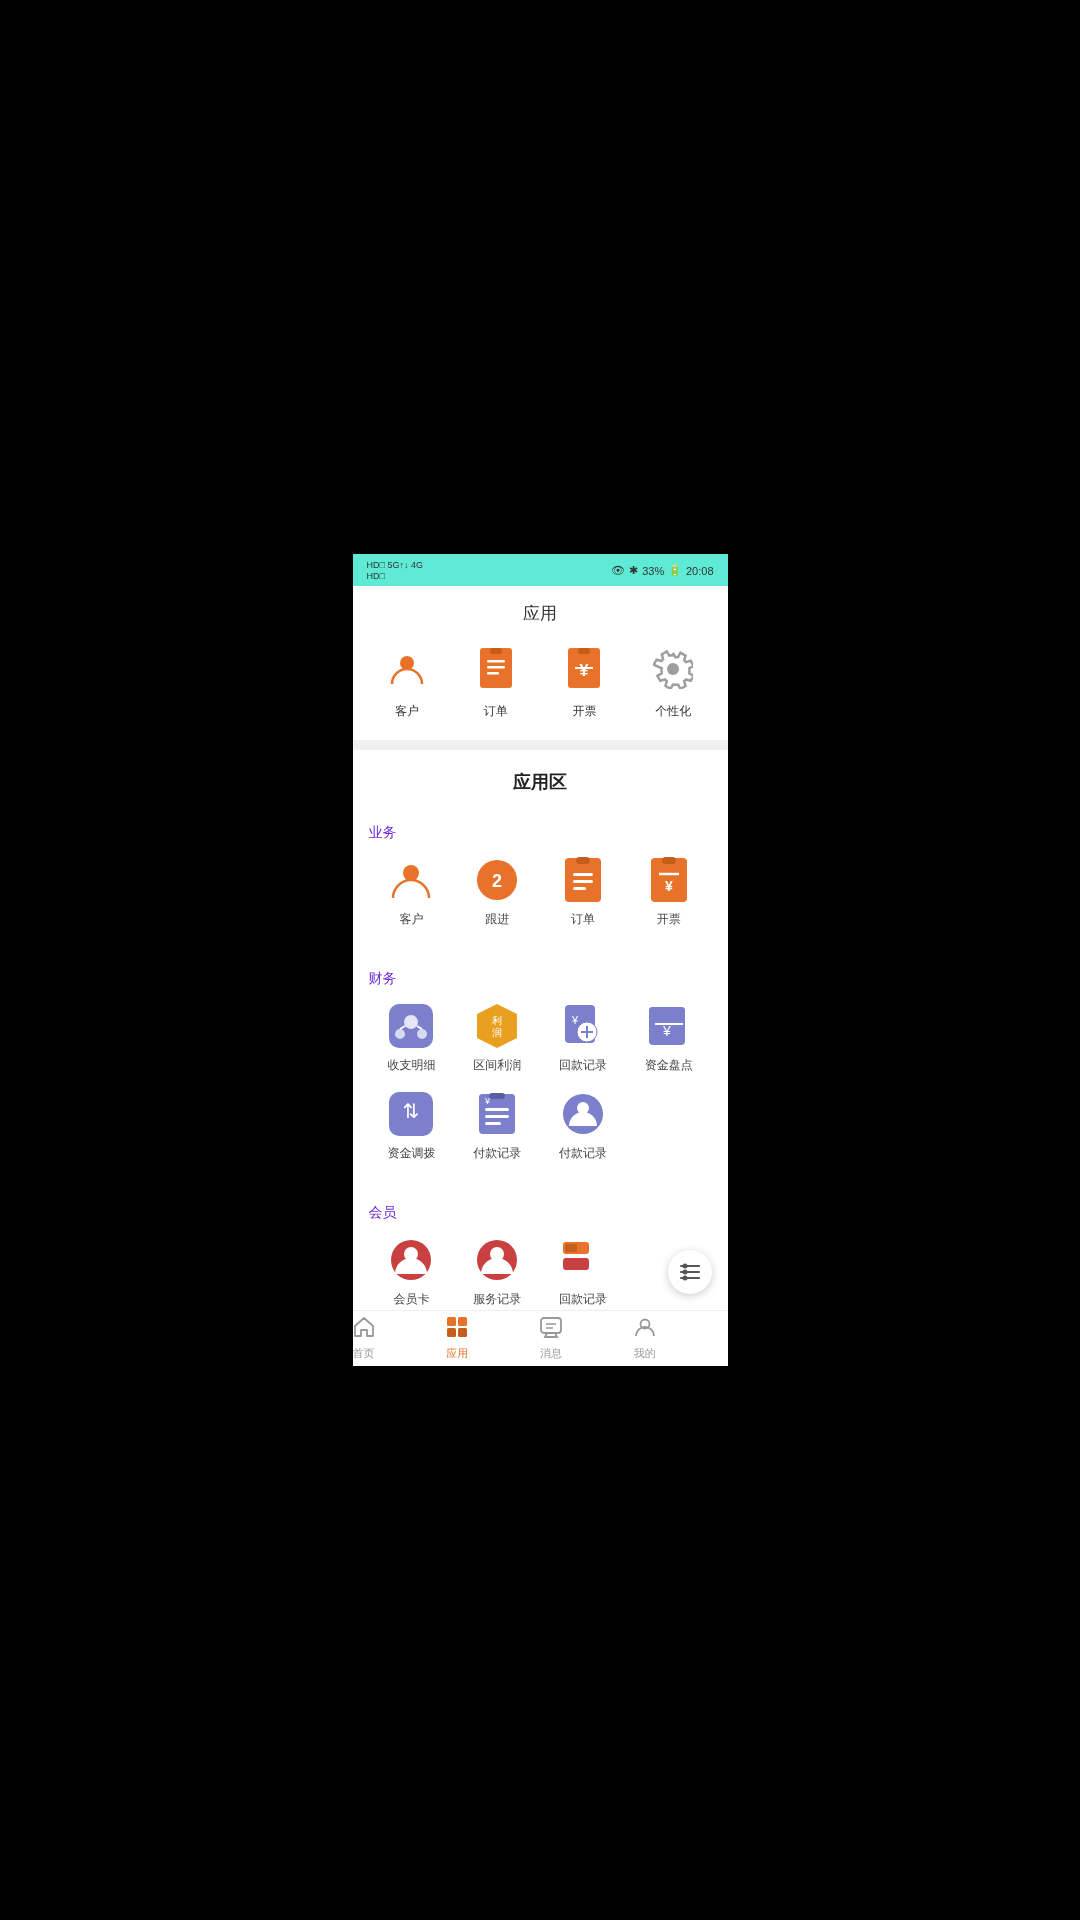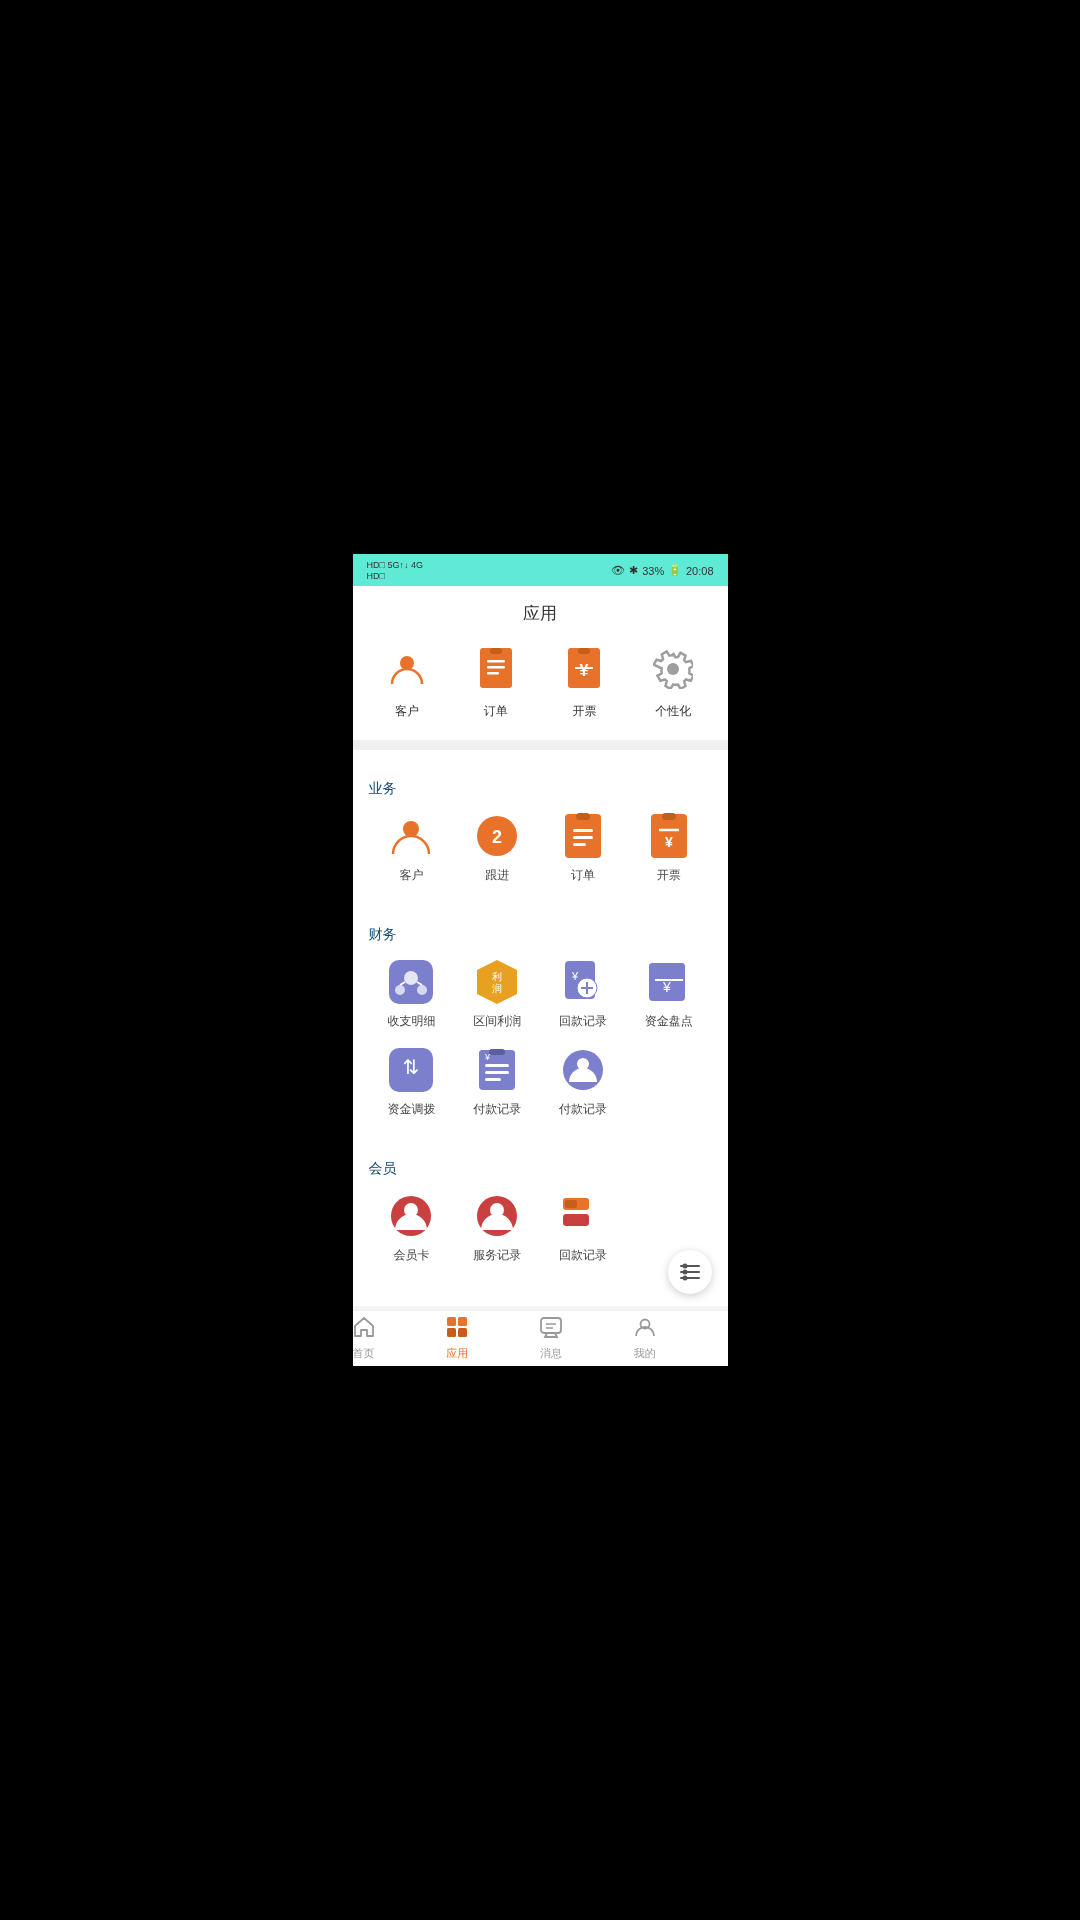--- a/index.html
+++ b/index.html
@@ -107,21 +107,21 @@
       color: #222;
       margin-bottom: 20px;
     }
 
     
     .category {
       padding: 10px 16px 16px;
     }
     .category-label {
       font-size: 14px;
-      color: #0c4a6e;
+      color: #6d28d9;
       font-weight: 500;
       margin-bottom: 14px;
     }
     .category-grid {
       display: flex;
       flex-wrap: wrap;
       gap: 0;
     }
     .grid-item {
       width: 25%;
@@ -262,20 +262,21 @@
           </div>
           <span class="app-label">个性化</span>
         </div>
 
       </div>
     </div>
 
     <div class="divider"></div>
 
     <div class="app-zone">
+      <div class="zone-title">应用区</div>
 
       <div class="category">
         <div class="category-label">业务</div>
         <div class="category-grid">
 
           <div class="grid-item">
             <div class="grid-icon">
               <svg width="44" height="44" viewBox="0 0 44 44">
                 <circle cx="22" cy="15" r="8" fill="#E8722A"></circle>
                 <path d="M4 40c0-9.941 8.059-18 18-18s18 8.059 18 18" stroke="#E8722A" stroke-width="2.5" fill="none"></path>

